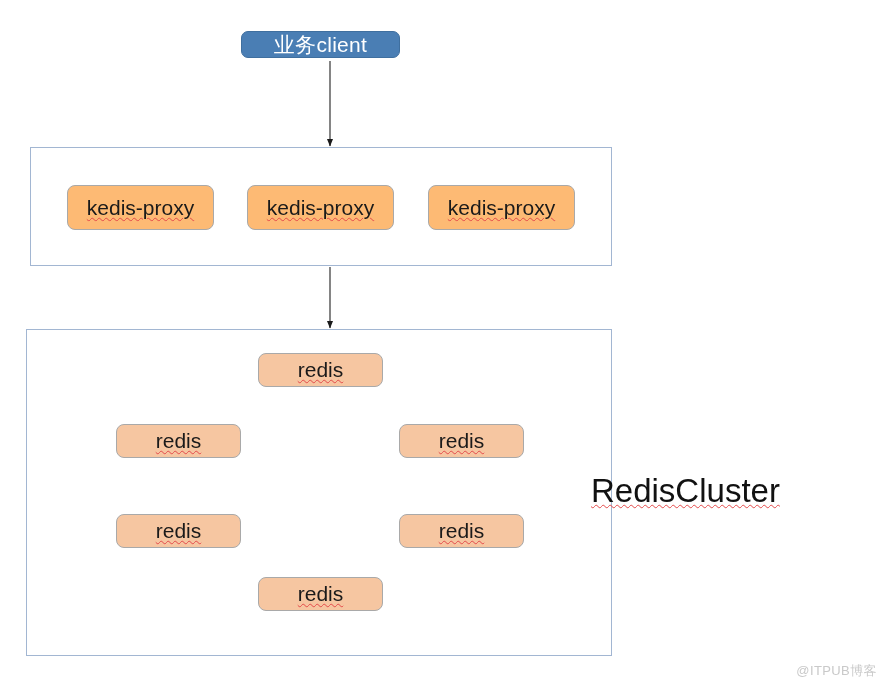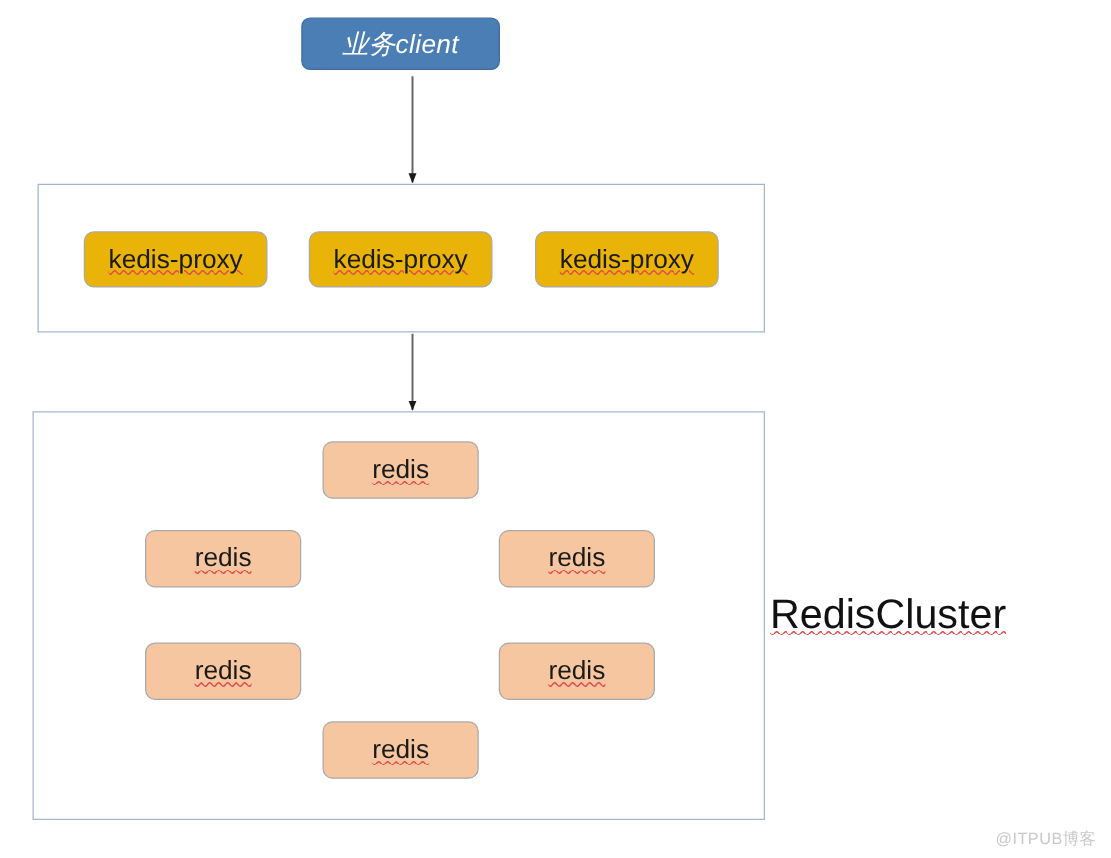--- a/index.html
+++ b/index.html
@@ -25,34 +25,33 @@
     top: 0;
     width: 889px;
     height: 686px;
     pointer-events: none;
   }
 
   
   .client-box {
     position: absolute;
     left: 241px;
-    top: 14px;
+    top: 31px;
     width: 159px;
-    height: 42px;
+    height: 27px;
     background: #4a7eb4;
     border: 1px solid #3f6f9f;
     border-radius: 7px;
     box-sizing: border-box;
     display: flex;
     align-items: center;
     justify-content: center;
     color: #ffffff;
     font-size: 21px;
     letter-spacing: 0.3px;
-    font-style: italic;
   }
 
   
   .layer-box {
     position: absolute;
     background: #ffffff;
     border: 1.5px solid #a2b6d2;
     box-sizing: border-box;
   }
   #proxy-layer-box {
@@ -70,47 +69,47 @@
 
   
   .layer-caption {
     position: absolute;
     color: #111111;
     font-size: 33px;
     white-space: nowrap;
     line-height: 1;
   }
   #proxy-caption { left: 622px; top: 188px; }
-  #cluster-caption { left: 616px; top: 474px; }
+  #cluster-caption { left: 591px; top: 474px; }
 
   
   .proxy-box {
     position: absolute;
     top: 185px;
     width: 147px;
     height: 45px;
-    background: #eab308;
+    background: #fdba74;
     border: 1px solid #a9a9a9;
     border-radius: 8px;
     box-sizing: border-box;
     display: flex;
     align-items: center;
     justify-content: center;
     font-size: 21px;
     color: #1a1a1a;
   }
   #proxy-node-0 { left: 67px; }
   #proxy-node-1 { left: 247px; }
   #proxy-node-2 { left: 428px; }
 
   
   .redis-box {
     position: absolute;
     width: 125px;
-    height: 46px;
+    height: 34px;
     background: #f6c6a1;
     border: 1px solid #a9a9a9;
     border-radius: 8px;
     box-sizing: border-box;
     display: flex;
     align-items: center;
     justify-content: center;
     font-size: 21px;
     color: #1a1a1a;
   }

